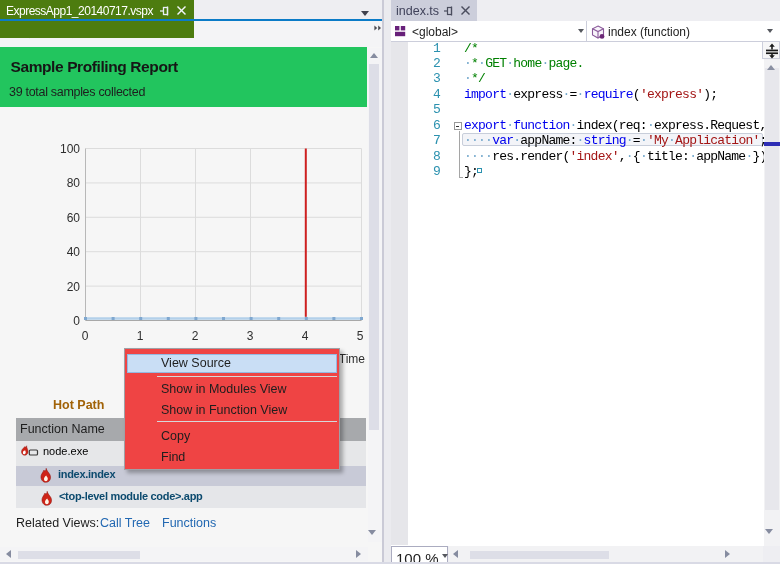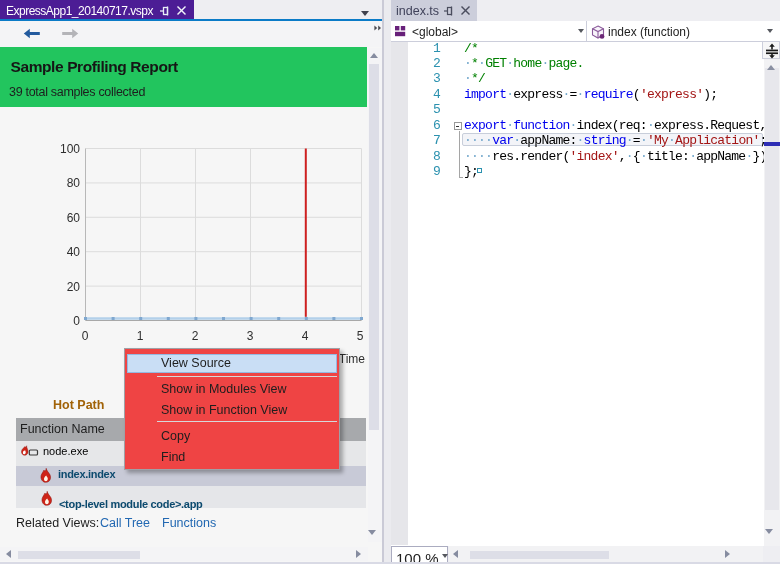--- a/index.html
+++ b/index.html
@@ -3,21 +3,21 @@
 <meta charset="utf-8">
 <style>
 html,body{margin:0;padding:0;}
 #stage{position:relative;width:780px;height:564px;background:#EEEEF2;overflow:hidden;
   font-family:"Liberation Sans",sans-serif;-webkit-font-smoothing:antialiased;}
 #stage div,#stage svg{position:absolute;box-sizing:border-box;}
 #stage span{position:static;}
 .t{white-space:pre;}
 
 #lp{left:0;top:0;width:384px;height:564px;background:#F6F6F6;}
-#ltab{left:0;top:0;width:194px;height:21px;background:#4c1d95;}
+#ltab{left:0;top:0;width:194px;height:38px;background:#4d7c0f;}
 #ltab .t{left:6px;top:4px;color:#fff;font-size:12px;letter-spacing:-0.5px;}
 #lblue{left:0;top:19px;width:384px;height:2px;background:#0B7BC7;}
 #ltabrest{left:194px;top:0;width:190px;height:19px;background:#EEEEF2;}
 #ltoolbar{left:0;top:21px;width:384px;height:26px;background:#F4F4F6;}
 #lband{left:0;top:47px;width:367px;height:60px;background:#22c55e;}
 #lband .h1{left:10.5px;top:10.5px;font-size:15.5px;font-weight:bold;letter-spacing:-0.4px;color:#161616;}
 #lband .h2{left:9px;top:37.5px;font-size:12.5px;letter-spacing:-0.3px;color:#1e1e1e;}
 
 #hotpath{left:17px;top:398px;font-weight:bold;font-size:12.5px;color:#a16207;padding-left:36px;}
 #thead{left:16px;top:418px;width:350px;height:23px;background:#A7A9AC;}
@@ -163,21 +163,21 @@
         <path d="M6.2 0.3 C6.4 2.6 8.6 4.2 9.9 6.6 C11.2 9.2 10.6 11.9 8.9 13.3 C7.4 14.6 4.6 14.7 3.1 13.5 C1.3 12.1 0.5 9.7 1.2 7.2 C1.8 5.1 3.3 4.2 3.9 2.1 C4.5 3.3 5.8 3.4 6.2 0.3 Z" fill="#CE2418" stroke="#8B1410" stroke-width="0.5"></path>
         <path d="M6 7.2 C6.7 8.6 7.8 9.2 7.8 10.8 C7.8 12.3 7 13.3 5.9 13.3 C4.8 13.3 4 12.3 4 11 C4 9.7 4.8 9 5.3 7.9 C5.6 8.5 5.9 8.4 6 7.2 Z" fill="#FFF7E8"></path>
       </svg>
       <div class="t rowtxt blueb" style="left:42px;top:2px;">index.index</div>
     </div>
     <div id="row3">
       <svg style="left:25px;top:5px;" width="12" height="15" viewBox="0 0 12 15">
         <path d="M6.2 0.3 C6.4 2.6 8.6 4.2 9.9 6.6 C11.2 9.2 10.6 11.9 8.9 13.3 C7.4 14.6 4.6 14.7 3.1 13.5 C1.3 12.1 0.5 9.7 1.2 7.2 C1.8 5.1 3.3 4.2 3.9 2.1 C4.5 3.3 5.8 3.4 6.2 0.3 Z" fill="#CE2418" stroke="#8B1410" stroke-width="0.5"></path>
         <path d="M6 7.2 C6.7 8.6 7.8 9.2 7.8 10.8 C7.8 12.3 7 13.3 5.9 13.3 C4.8 13.3 4 12.3 4 11 C4 9.7 4.8 9 5.3 7.9 C5.6 8.5 5.9 8.4 6 7.2 Z" fill="#FFF7E8"></path>
       </svg>
-      <div class="t rowtxt blueb" style="left:43px;top:4px;margin-top:8px;">&lt;top-level module code&gt;.app</div>
+      <div class="t rowtxt blueb" style="left:43px;top:4px;">&lt;top-level module code&gt;.app</div>
     </div>
     <div id="relviews" class="t">Related Views:</div>
     <div class="link t" style="left:100px;top:516px;">Call Tree</div>
     <div class="link t" style="left:162px;top:516px;">Functions</div>
     <div id="lvsb"></div>
     <div id="lvthumb"></div>
     <div class="tri" style="left:370px;top:53px;border-width:0 4.5px 5.5px 4.5px;border-bottom-color:#868CA0;"></div>
     <div class="tri" style="left:368px;top:530px;border-width:5.5px 4.5px 0 4.5px;border-top-color:#868CA0;"></div>
     <div id="lhsb"></div>
     <div id="lhthumb"></div>

